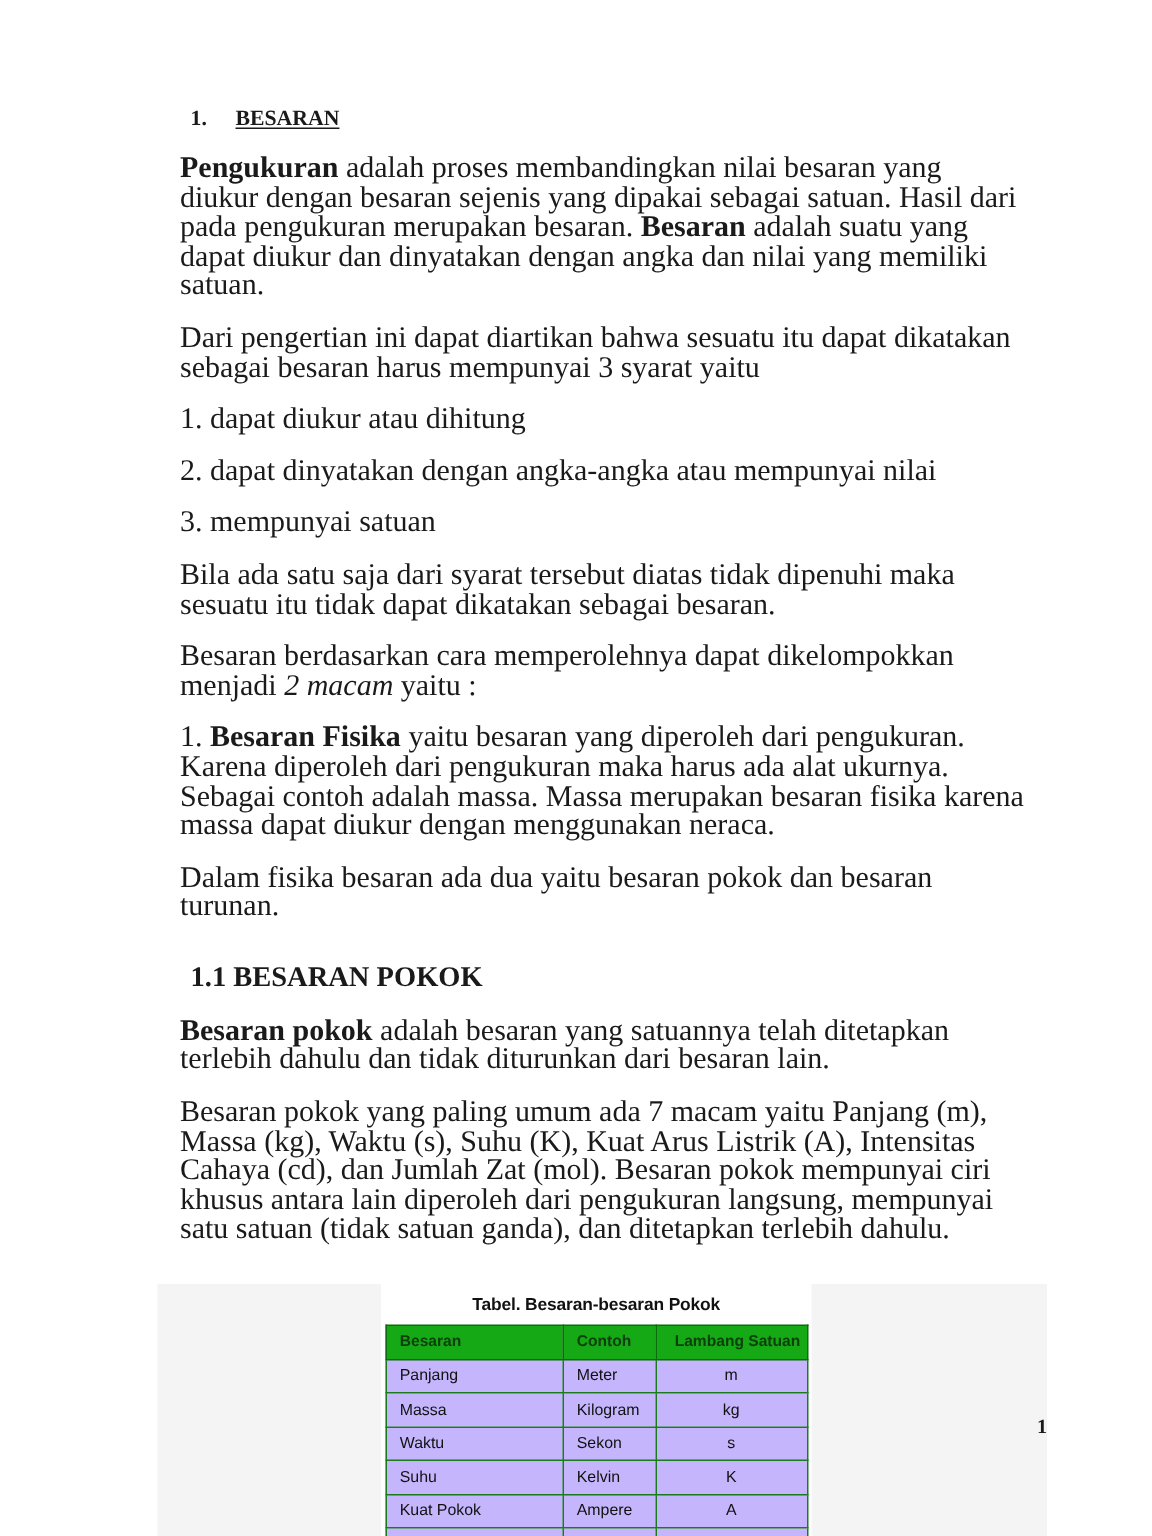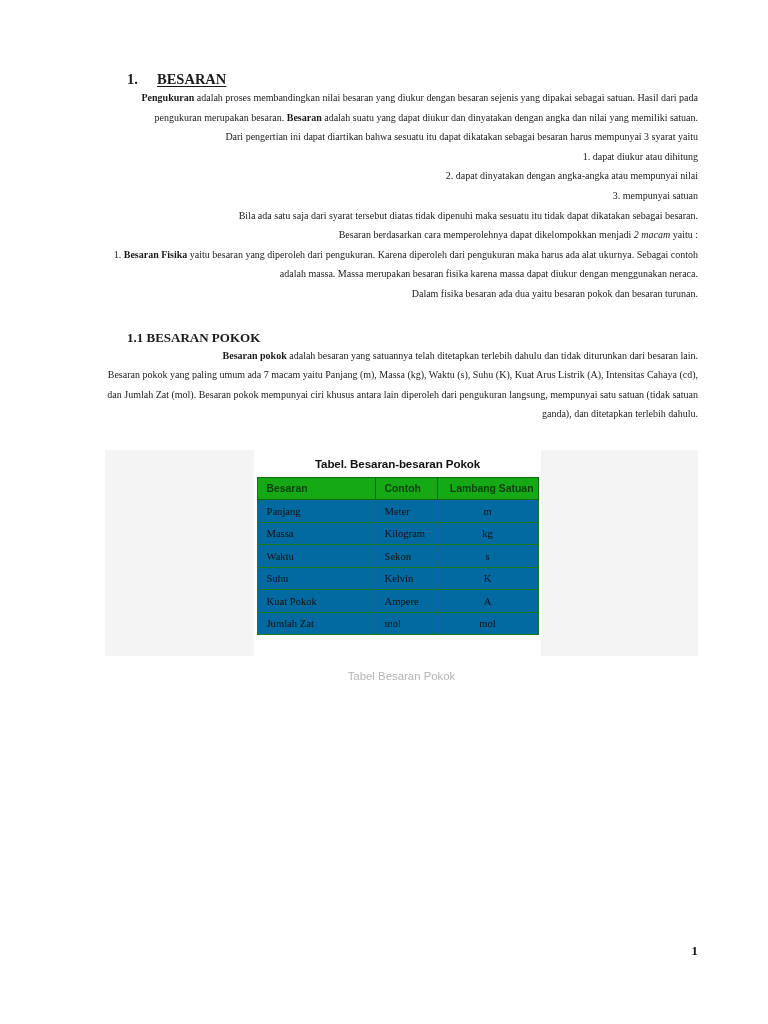--- a/index.html
+++ b/index.html
@@ -25,31 +25,31 @@
     margin-top:71px;
   }
   .h-num { font-weight:bold; font-size:14.5px; width:30px; }
   .h-title {
     font-weight:bold; font-size:14.5px;
     text-decoration:underline;
     text-underline-offset:2px;
   }
 
   .h2 {
-    font-weight:bold; font-size:13px;
+    font-weight:bold; font-size:19px;
     padding-left:22px;
     margin-top:26px;
   }
 
   
   p.body {
-    font-size:10px;
+    font-size:20px;
     line-height:19.6px;
-    margin:0;
-    text-align:right;
+    margin:15px;
+    text-align:left;
   }
   .gap-24 { margin-top:24px; }
   .gap-22 { margin-top:22px; }
   .gap-26 { margin-top:26px; }
   b { font-weight:bold; }
   i { font-style:italic; }
 
   
   .figure-wrap {
     margin-top:26px;
@@ -92,21 +92,21 @@
   }
   table.besaran thead th {
     background:#16a916;
     color:#0d400d;
     font-weight:bold;
     text-align:left;
     border-color:#0e6b0e;
     font-size:10.4px;
   }
   table.besaran thead th.c3 { text-align:right; padding:0 4px; }
-  table.besaran tbody td { background:#0369a1; text-align:left;font-family:Liberation Serif, serif; }
+  table.besaran tbody td { background:#c4b5fd; text-align:left; }
   table.besaran tbody td.c3 { text-align:center; }
   col.c1 { width:118px; }
   col.c2 { width:62px; }
   col.c3 { width:101px; }
 
   .figure-caption {
     margin-top:14px;
     text-align:center;
     width:593px;
     font-family:"Liberation Sans", sans-serif;

